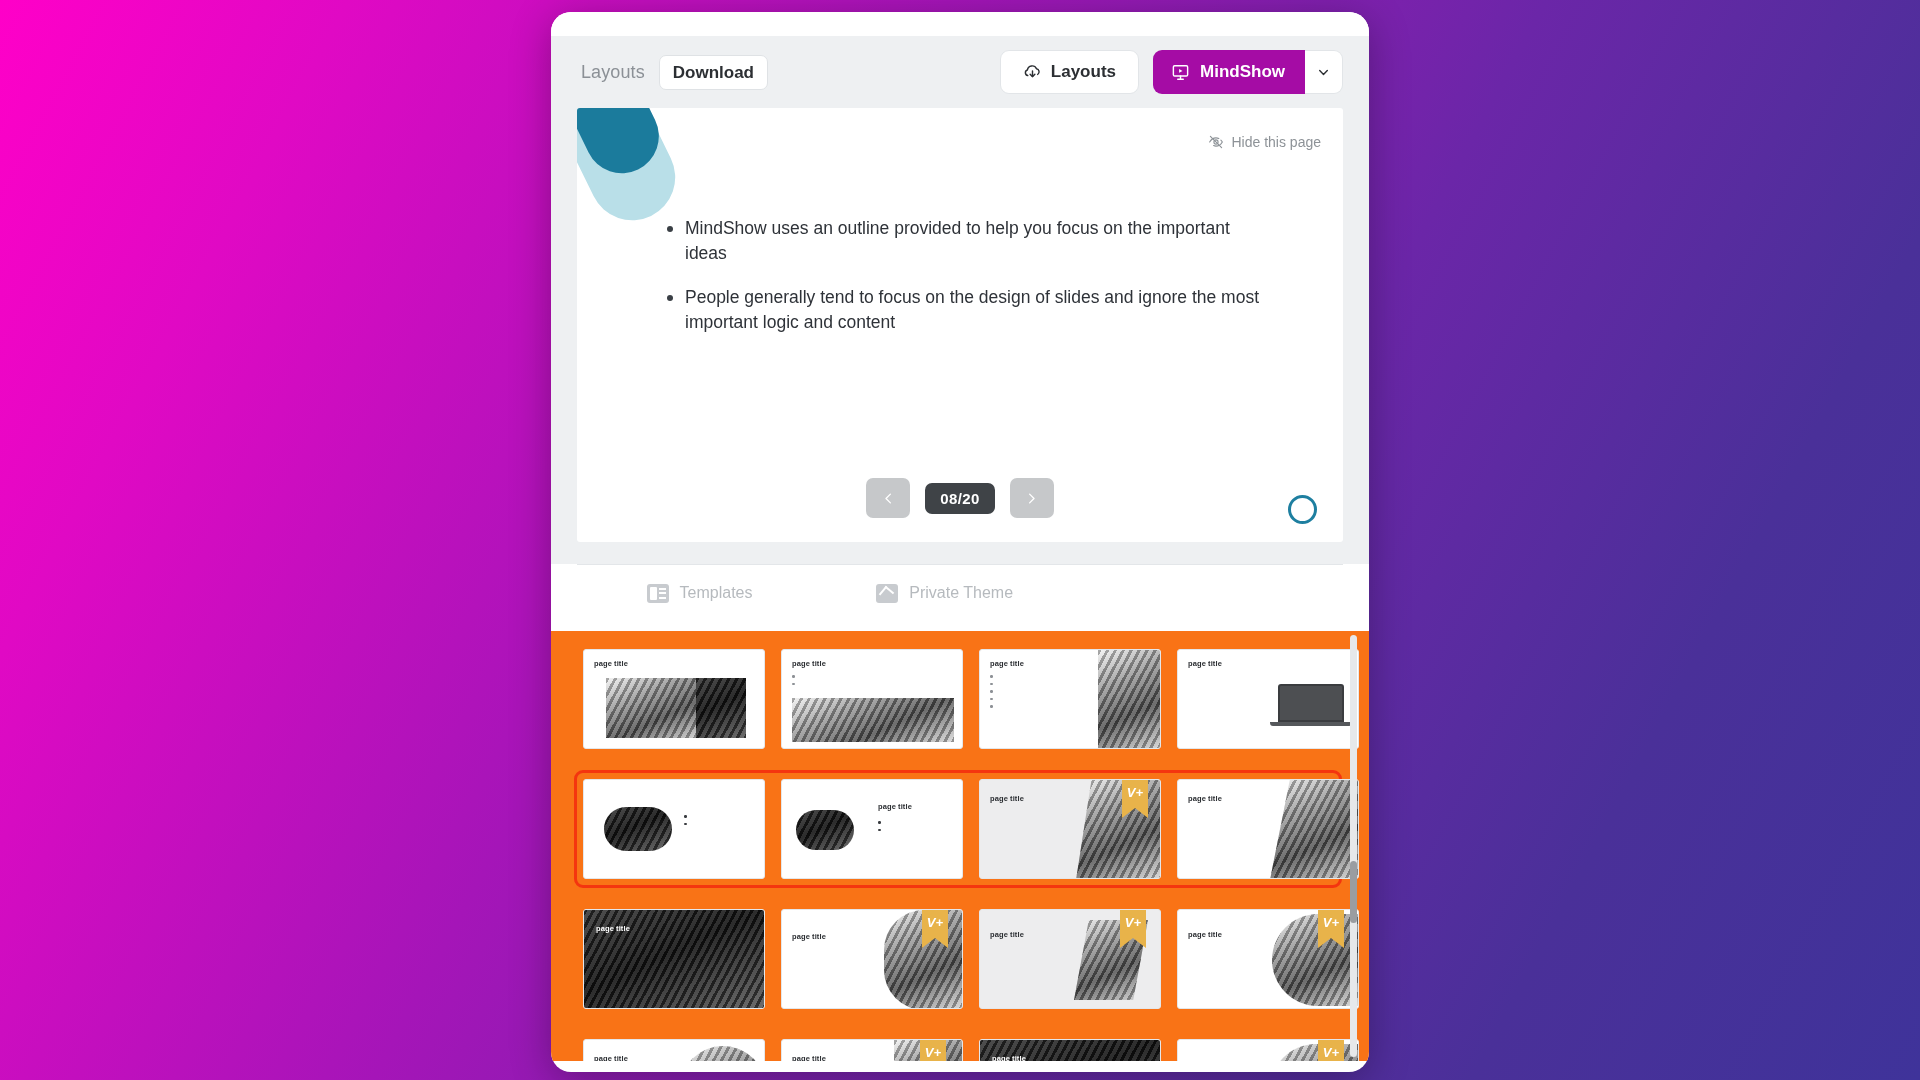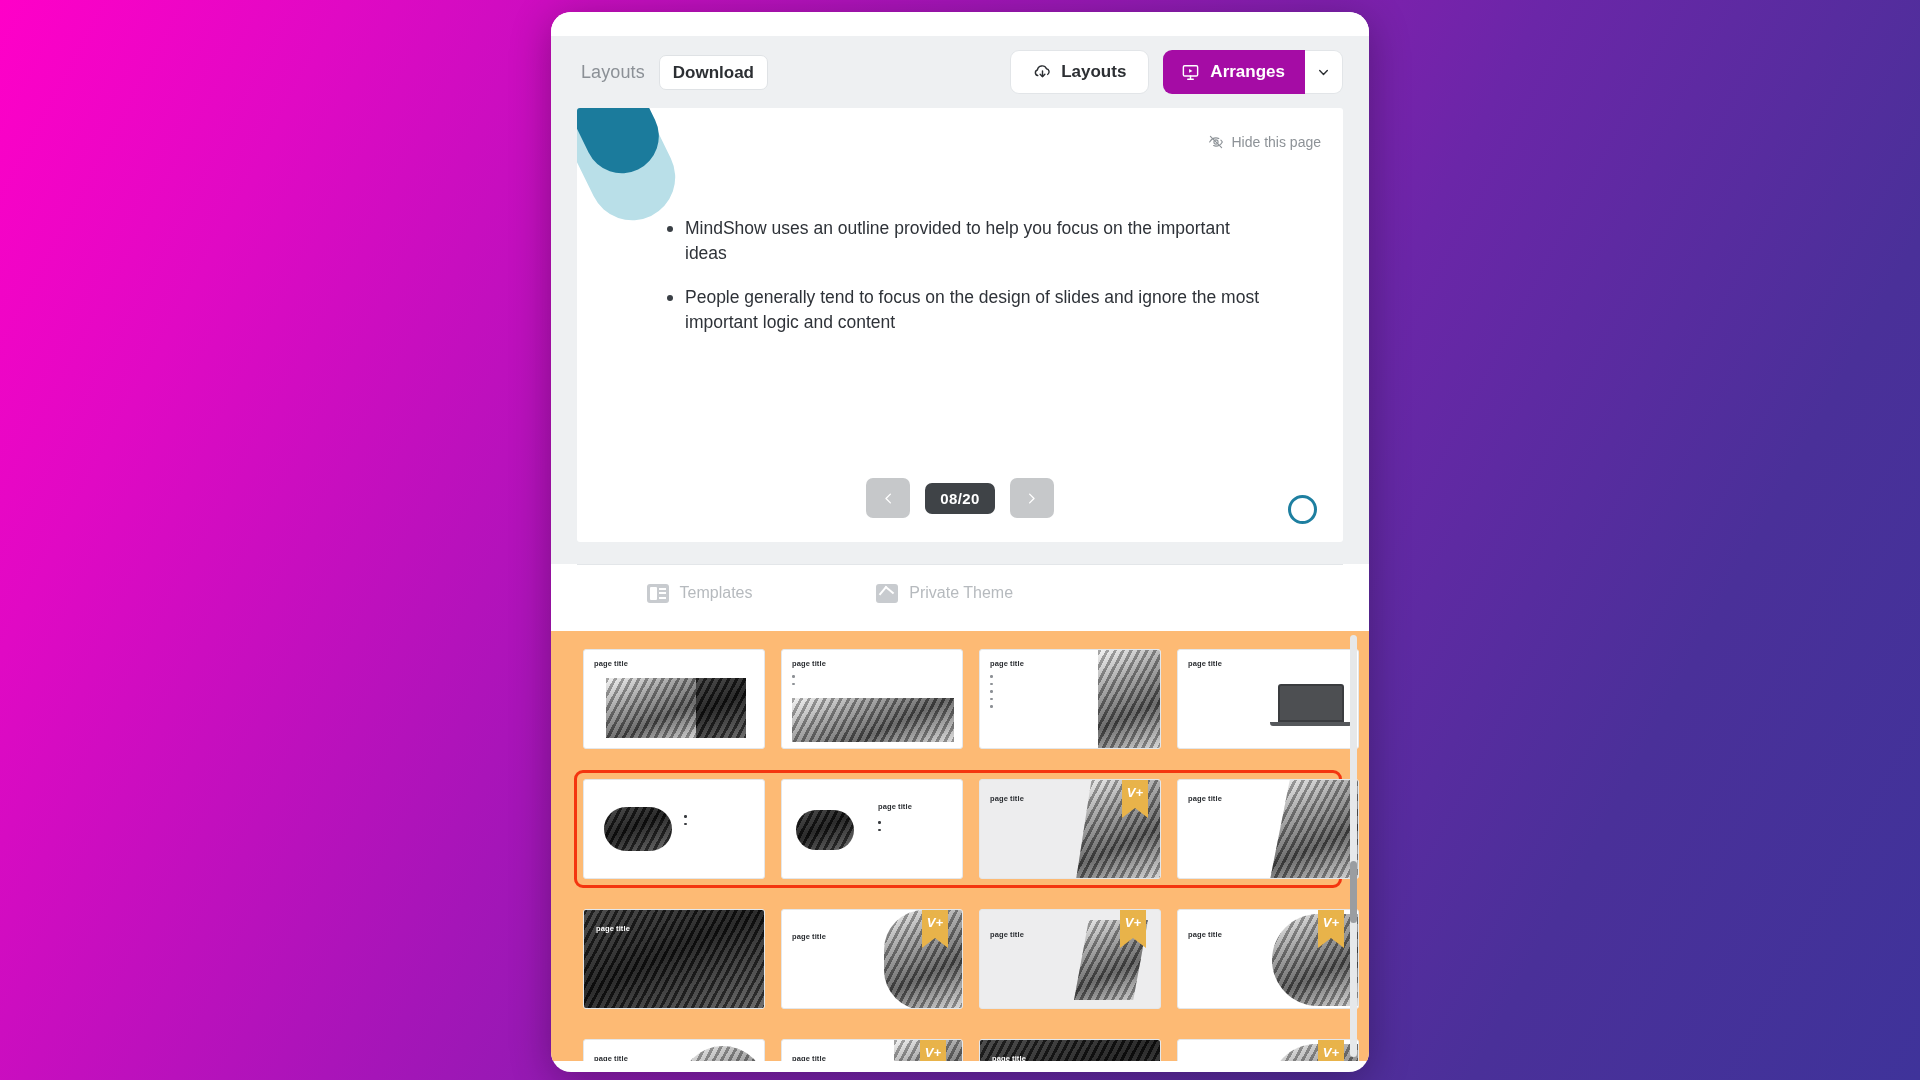--- a/index.html
+++ b/index.html
@@ -123,21 +123,21 @@
   .panel-tab .lbl { font-size:16px; color:#b6babe; }
   .panel-tab.active .lbl { color:#a50ca5; font-weight:bold; }
   .tab-underline {
     position:absolute; bottom:0; left:6px; right:6px; height:3px;
     background:#a50ca5; border-radius:2px;
   }
   .tabico { width:22px; height:19px; border-radius:3px; flex:none; position:relative; }
 
   
   #grid-area {
-    position:relative; background:#fdba74; height:430px;
+    position:relative; background:#f97316; height:430px;
     padding: 12px 30px 0 26px; overflow:hidden;
   }
   #grid-rows { position:relative; }
   .thumb-row {
     display:flex; gap:16px; margin-bottom:18px; padding:6px;
     border-radius:6px; position:relative;
   }
   .thumb-row.selected {
     outline:3px solid #f4350f; border-radius:6px;
   }
@@ -219,21 +219,21 @@
       </div>
 
       <div id="slideshow-group">
         <div id="slideshow-button">
           <svg width="19" height="19" viewBox="0 0 24 24" fill="none" stroke="#ffffff" stroke-width="1.8" stroke-linecap="round" stroke-linejoin="round">
             <rect x="3" y="3.5" width="18" height="13" rx="1.6"></rect>
             <path d="M12 16.5v4"></path>
               <path d="M8.5 20.5h7"></path>
             <path d="M10.3 7.6l4.2 2.4-4.2 2.4z" fill="#ffffff" stroke="none"></path>
           </svg>
-          <span class="lbl">Arranges</span>
+          <span class="lbl">MindShow</span>
         </div>
         <div id="slideshow-caret">
           <svg width="13" height="13" viewBox="0 0 24 24" fill="none" stroke="#2c2f33" stroke-width="2.6" stroke-linecap="round" stroke-linejoin="round">
             <path d="M5 8.5l7 7 7-7"></path>
           </svg>
         </div>
       </div>
     </div>
   </div>
 

